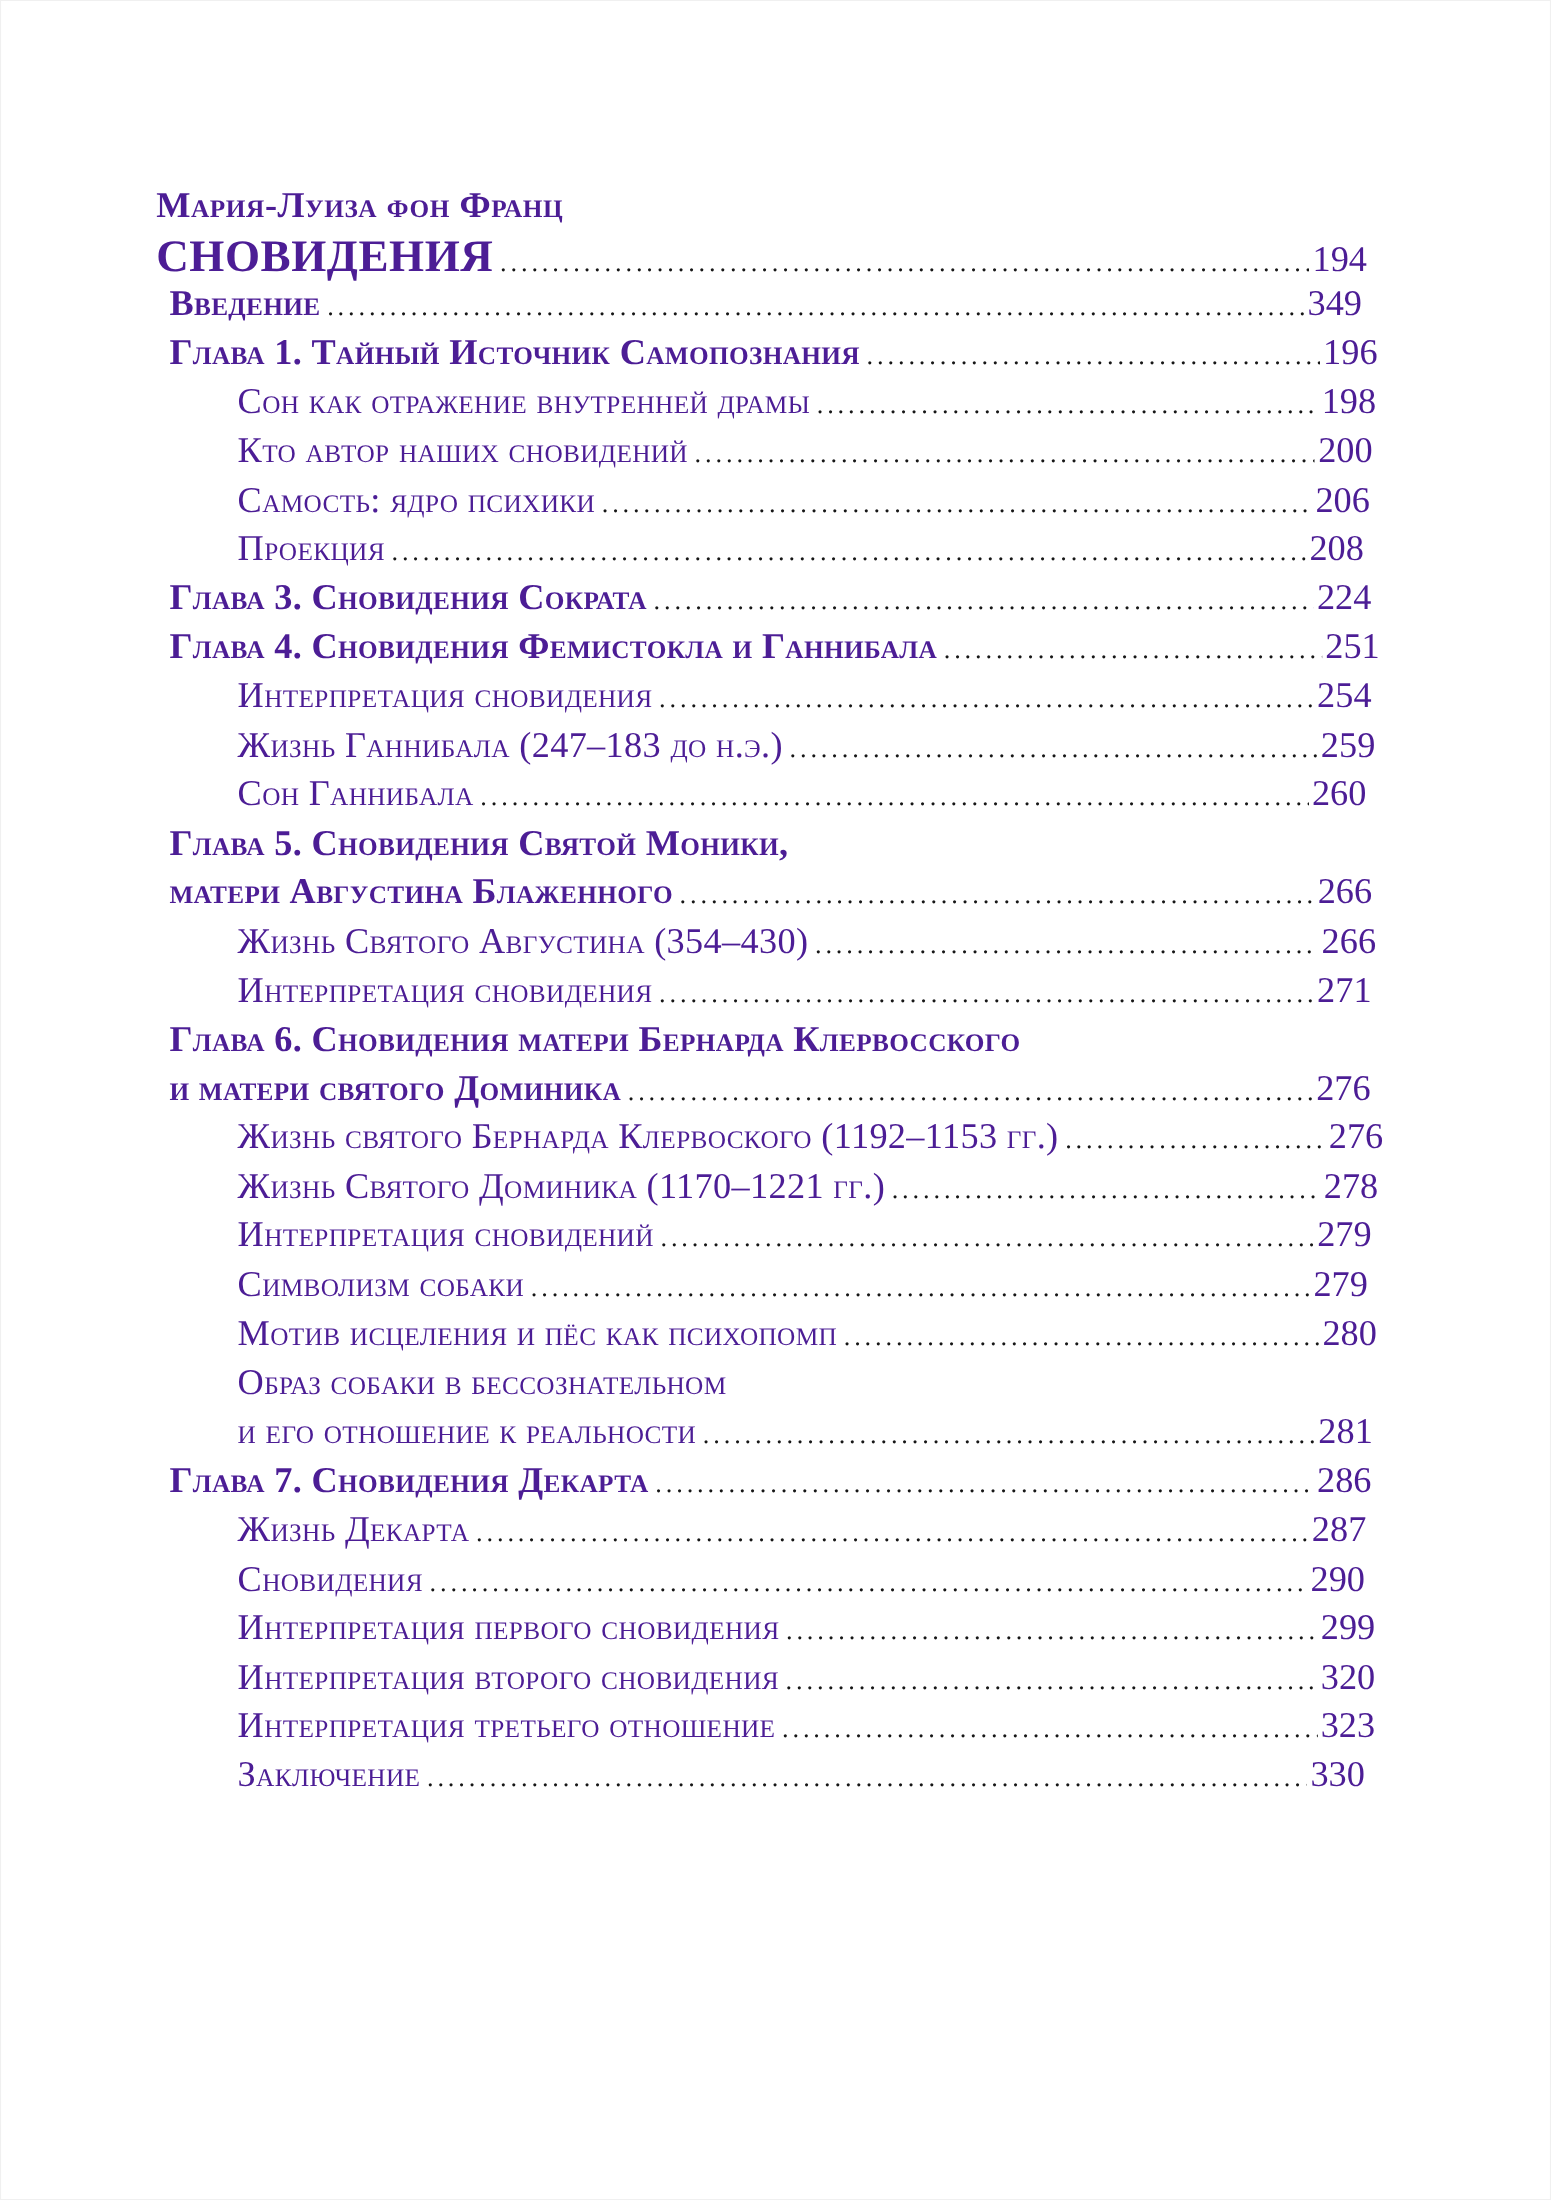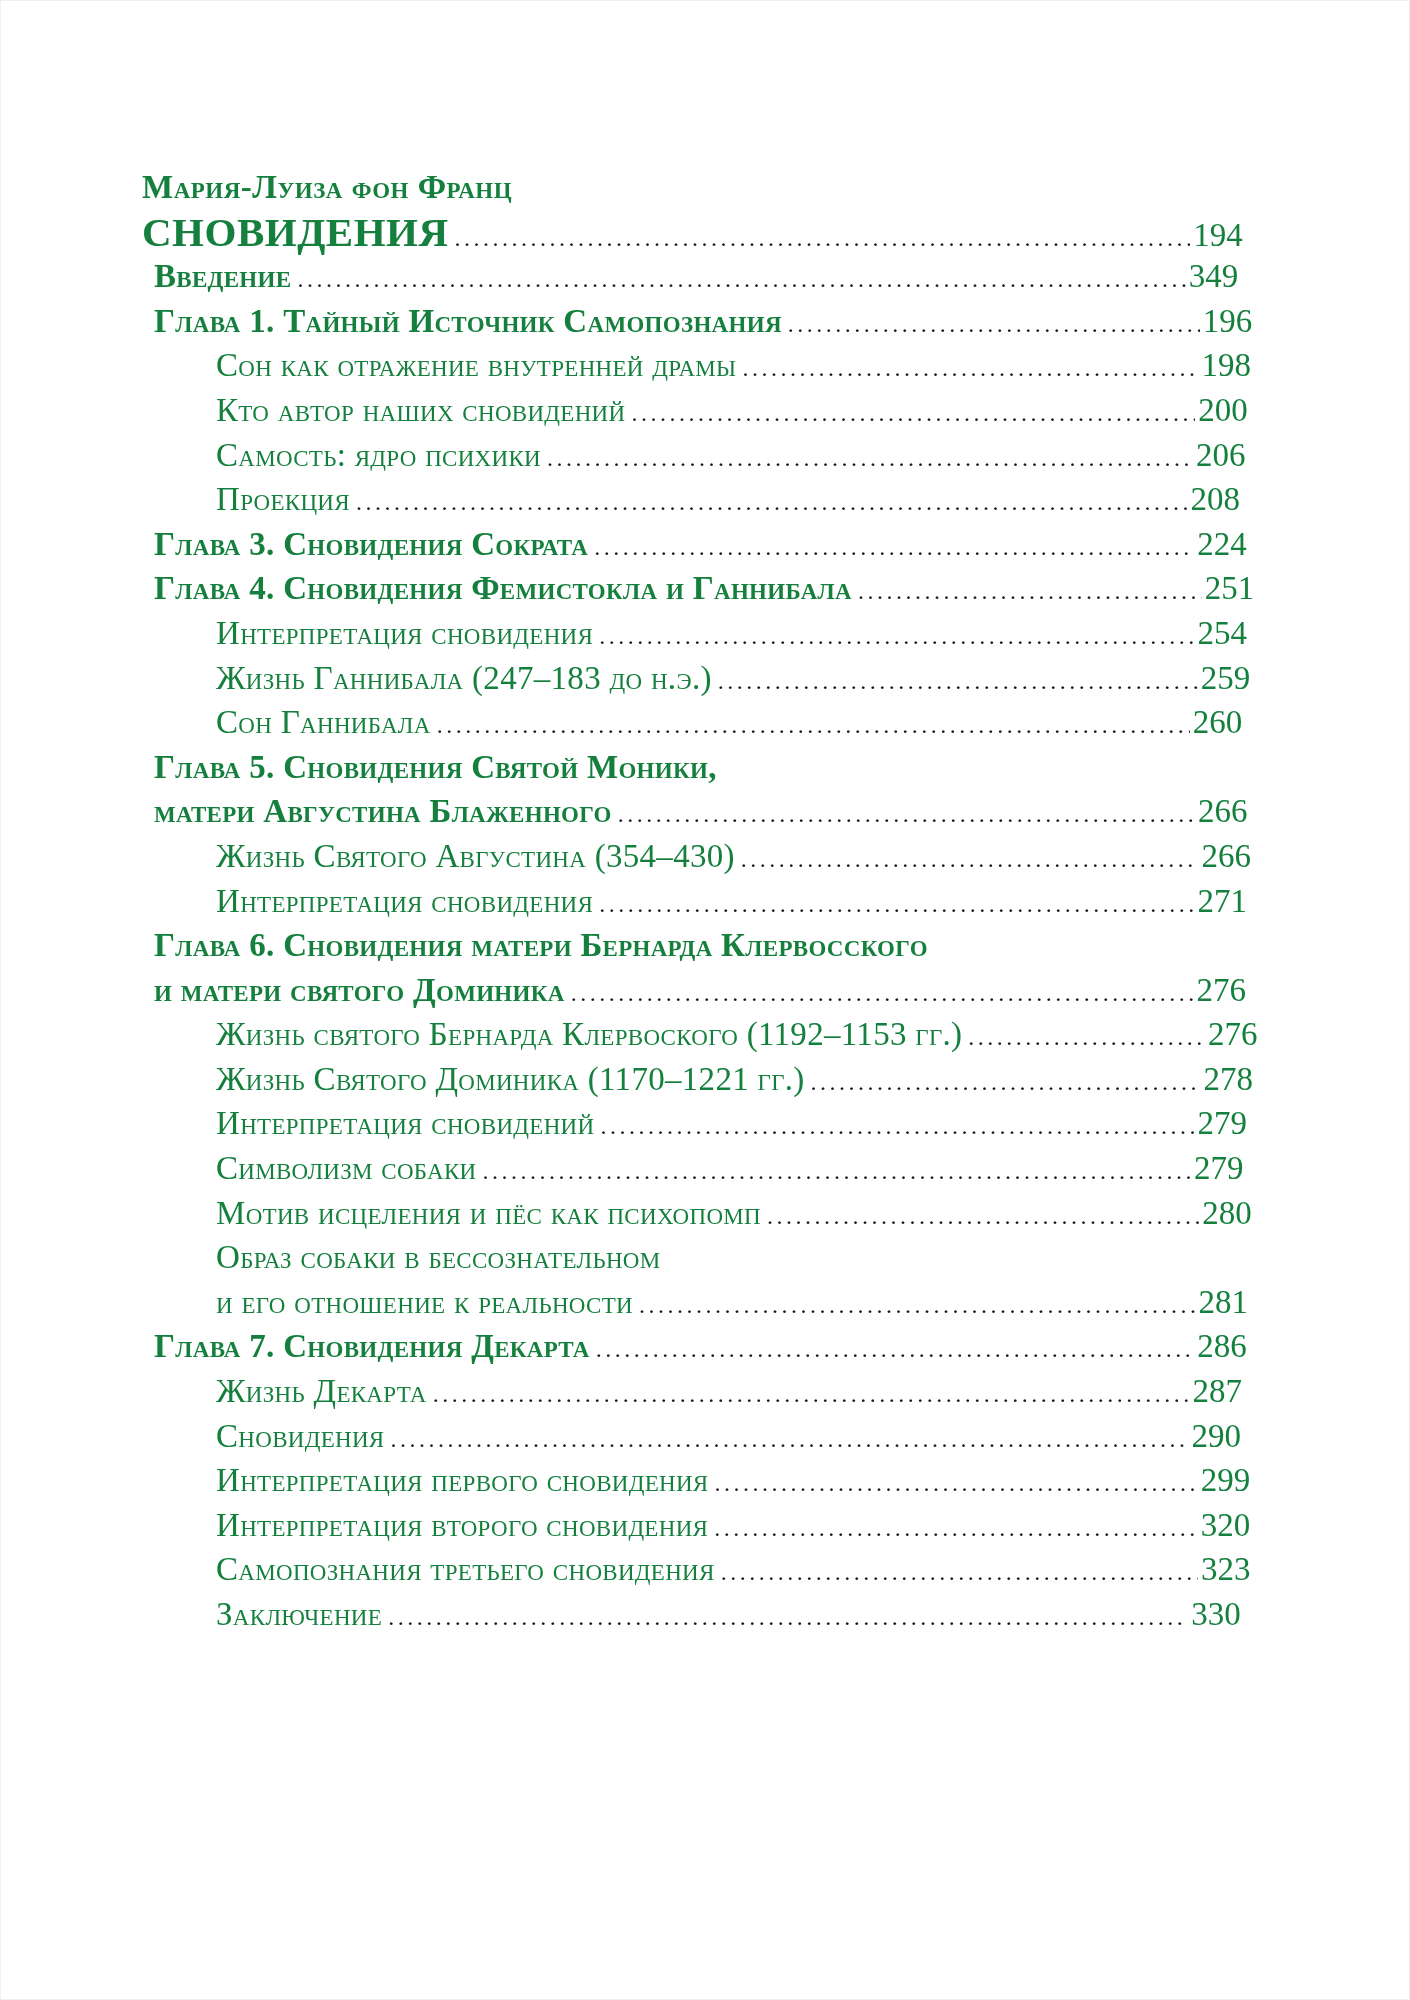--- a/index.html
+++ b/index.html
@@ -8,21 +8,21 @@
     background: #ffffff;
   }
   .page {
     position: relative;
     width: 1410px;
     height: 2000px;
     background: #ffffff;
     box-shadow: inset 0 0 0 1px #f0f0f0;
     overflow: hidden;
     font-family: "Liberation Serif", "DejaVu Serif", serif;
-    color: #15803d;
+    color: #4c1d95;
   }
   .toc {
     position: absolute;
     top: 165px;
     left: 142px;
     width: 1073px;
   }
   .row {
     display: flex;
     align-items: baseline;
@@ -236,21 +236,21 @@
     <span class="label">Интерпретация первого сновидения</span>
     <span class="leader"></span>
     <span class="pnum">299</span>
   </div>
       <div class="row section indent">
     <span class="label">Интерпретация второго сновидения</span>
     <span class="leader"></span>
     <span class="pnum">320</span>
   </div>
       <div class="row section indent">
-    <span class="label">Самопознания третьего сновидения</span>
+    <span class="label">Интерпретация третьего отношение</span>
     <span class="leader"></span>
     <span class="pnum">323</span>
   </div>
       <div class="row section indent">
     <span class="label">Заключение</span>
     <span class="leader"></span>
     <span class="pnum">330</span>
   </div>
     </div>
 </div>

